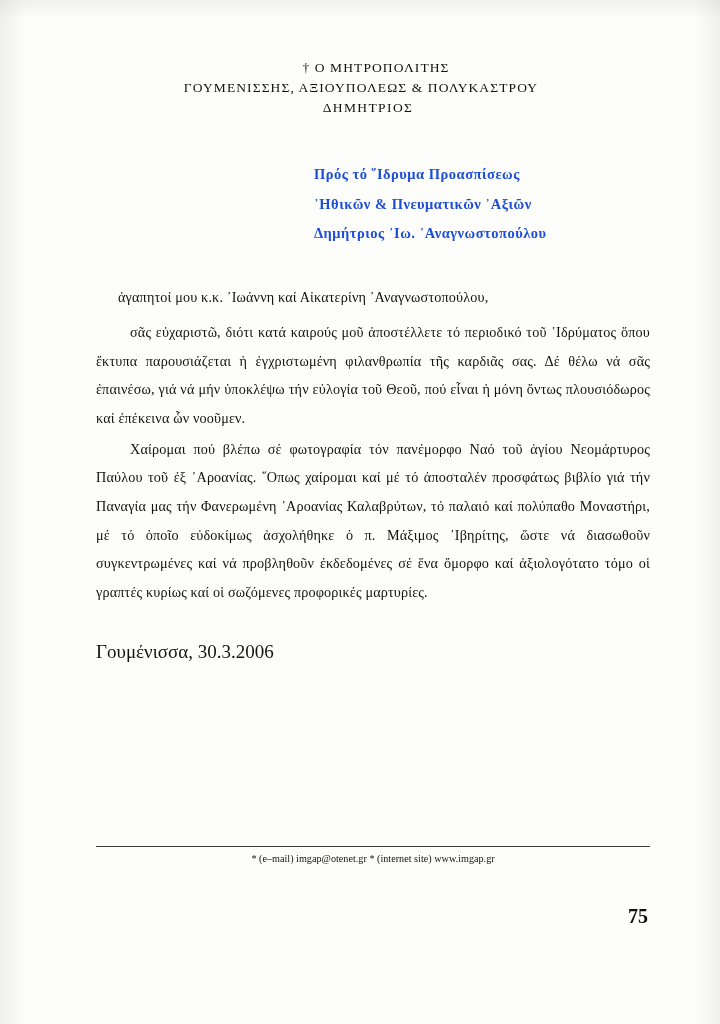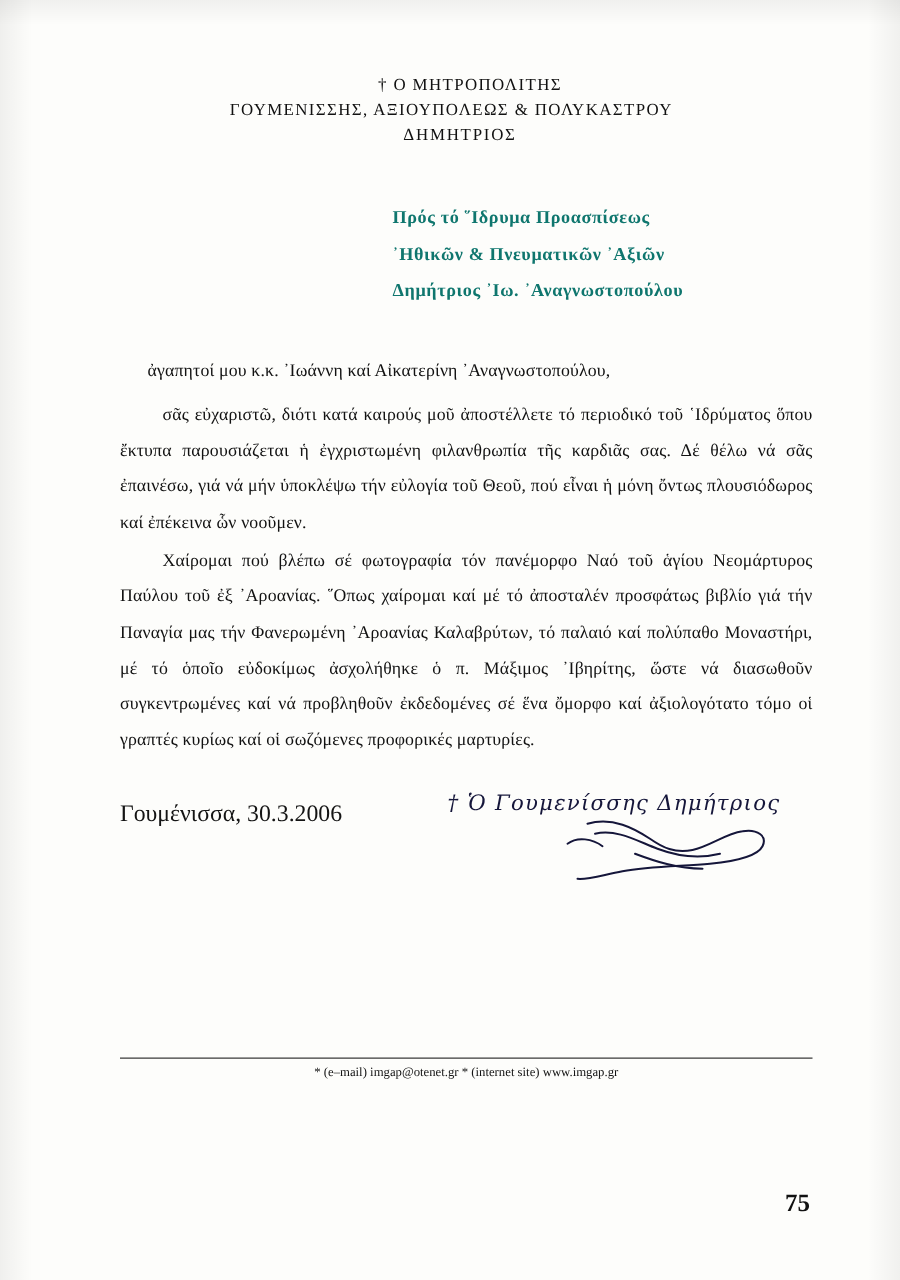--- a/index.html
+++ b/index.html
@@ -76,21 +76,21 @@
   }
 
   
   .addressee {
     margin-top: 44px;
     margin-left: 218px;
     font-size: 14.5px;
     line-height: 2.05;
     font-weight: bold;
     letter-spacing: 0.5px;
-    color: #0f766e;
+    color: #1d4ed8;
   }
   .addressee .addr-line {
     display: block;
     white-space: nowrap;
   }
   .addressee .addr-underline {
     text-decoration: underline;
     text-underline-offset: 3px;
   }
 
@@ -167,21 +167,20 @@
     margin-top: 3px;
   }
 
   .page-number {
     position: absolute;
     right: 72px;
     top: 905px;
     font-size: 20px;
     font-weight: bold;
     color: #111;
-    margin-top: 47px;
   }
 </style>
 </head>
 <body>
 
 <div class="page">
 
   <div class="scan-shade-left"></div>
   <div class="scan-shade-right"></div>
   <div class="scan-shade-top"></div>
@@ -201,31 +200,20 @@
     </div>
 
     <div class="body-text">
       <p class="greeting">ἀγαπητοί μου κ.κ. ᾿Ιωάννη καί Αἰκατερίνη ᾿Αναγνωστοπούλου,</p>
       <p>σᾶς εὐχαριστῶ, διότι κατά καιρούς μοῦ ἀποστέλλετε τό περιοδικό τοῦ ῾Ιδρύματος ὅπου ἔκτυπα παρουσιάζεται ἡ ἐγχριστωμένη φιλανθρωπία τῆς καρδιᾶς σας. Δέ θέλω νά σᾶς ἐπαινέσω, γιά νά μήν ὑποκλέψω τήν εὐλογία τοῦ Θεοῦ, πού εἶναι ἡ μόνη ὄντως πλουσιόδωρος καί ἐπέκεινα ὧν νοοῦμεν.</p>
       <p>Χαίρομαι πού βλέπω σέ φωτογραφία τόν πανέμορφο Ναό τοῦ ἁγίου Νεομάρτυρος Παύλου τοῦ ἐξ ᾿Αροανίας. ῞Οπως χαίρομαι καί μέ τό ἀποσταλέν προσφάτως βιβλίο γιά τήν Παναγία μας τήν Φανερωμένη ᾿Αροανίας Καλαβρύτων, τό παλαιό καί πολύπαθο Μοναστήρι, μέ τό ὁποῖο εὐδοκίμως ἀσχολήθηκε ὁ π. Μάξιμος ᾿Ιβηρίτης, ὥστε νά διασωθοῦν συγκεντρωμένες καί νά προβληθοῦν ἐκδεδομένες σέ ἕνα ὄμορφο καί ἀξιολογότατο τόμο οἱ γραπτές κυρίως καί οἱ σωζόμενες προφορικές μαρτυρίες.</p>
     </div>
 
     <div class="sig-row">
       <div class="sig-place">Γουμένισσα, 30.3.2006</div>
-      <div class="signature">
-        <div class="sig-text">† Ὁ Γουμενίσσης Δημήτριος</div>
-        <svg width="280" height="58" viewBox="0 0 280 58" aria-hidden="true">
-          <g fill="none" stroke="#15163a" stroke-width="1.6" stroke-linecap="round">
-            <path d="M112 6 C 132 0, 150 10, 162 18 C 172 25, 182 30, 196 27 C 210 24, 222 14, 236 12 C 248 10, 256 16, 252 24 C 248 32, 230 36, 210 38 C 186 40, 160 40, 140 44 C 124 47, 112 51, 104 50"></path>
-            <path d="M118 14 C 136 10, 152 20, 168 26 C 184 32, 202 34, 218 30"></path>
-            <path d="M96 22 C 104 16, 116 18, 124 24"></path>
-            <path d="M150 30 C 166 36, 184 42, 204 42"></path>
-          </g>
-        </svg>
-      </div>
     </div>
 
   </div>
 
   <div class="footer">
     <hr class="footer-rule">
     <div class="footer-line2">* (e–mail) imgap@otenet.gr    * (internet site) www.imgap.gr</div>
   </div>
 
   <div class="page-number">75</div>

